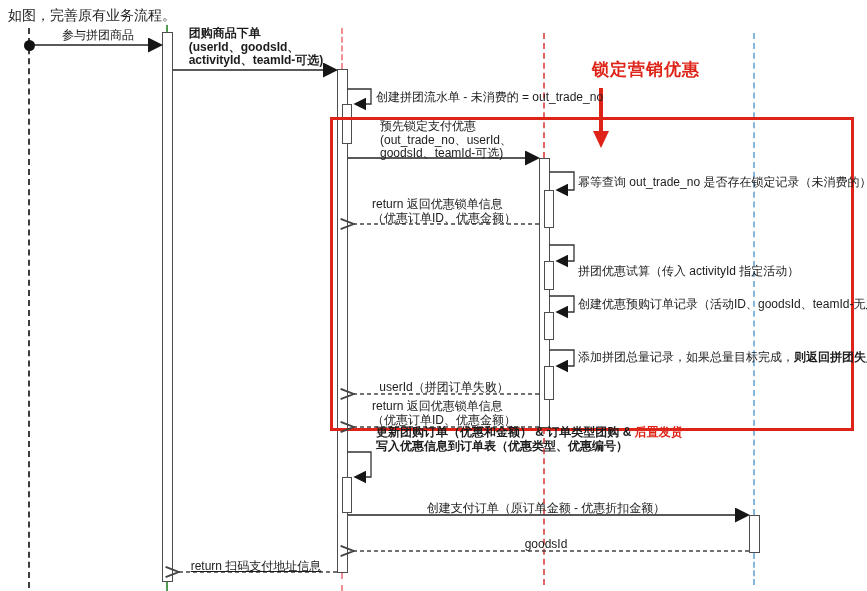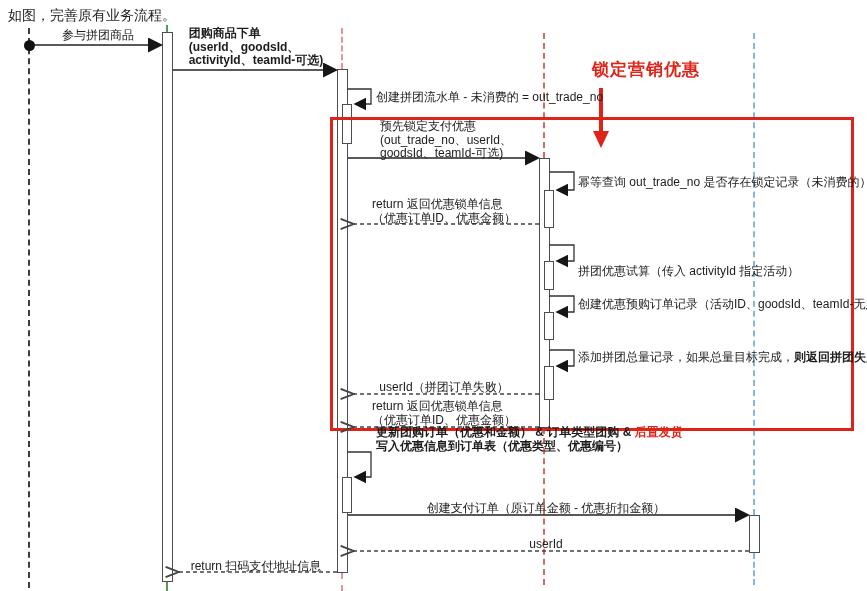--- a/index.html
+++ b/index.html
@@ -132,17 +132,17 @@
     <div>（优惠订单ID、优惠金额）</div>
   </div>
 
   <div class="lbl" style="left:376px;top:426px;font-weight:bold;">
     <div><span>更新团购订单（优惠和金额） &amp; 订单类型团购 &amp; </span><span class="red">后置发货</span></div>
     <div>写入优惠信息到订单表（优惠类型、优惠编号）</div>
   </div>
 
   <div class="lbl center" style="left:546px;top:502px;">创建支付订单（原订单金额 - 优惠折扣金额）</div>
 
-  <div class="lbl center" style="left:546px;top:538px;">userId</div>
+  <div class="lbl center" style="left:546px;top:538px;">goodsId</div>
 
-  <div class="lbl center" style="left:256px;top:560px;">return 扫码支付地址信息</div>
+  <div class="lbl center" style="left:256px;top:560px;text-decoration:underline;">return 扫码支付地址信息</div>
 
 </div>
 
 </body></html>

